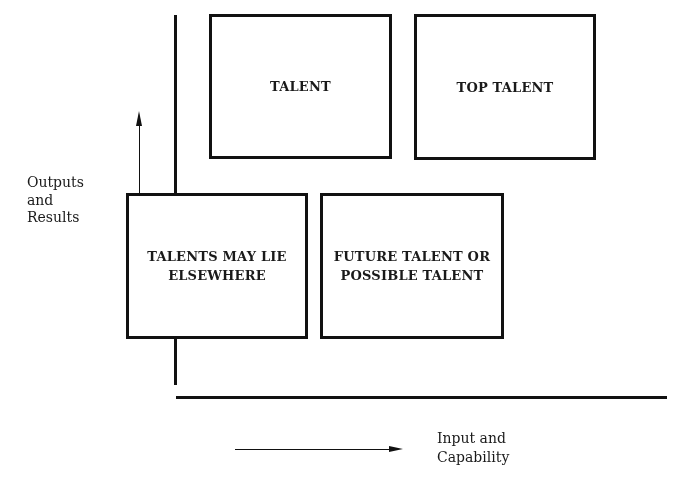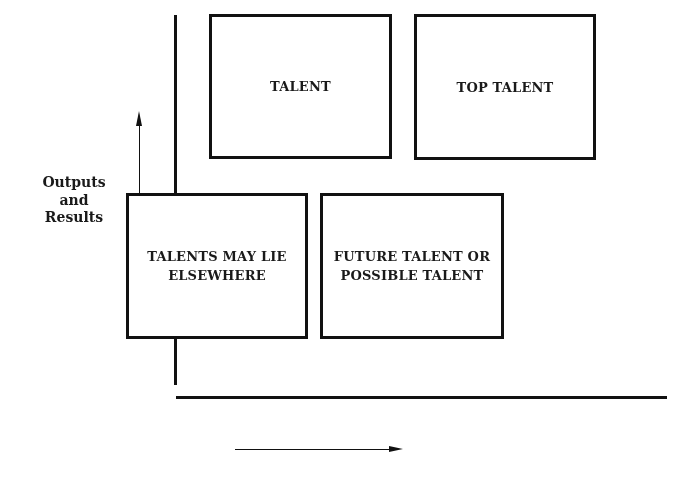--- a/index.html
+++ b/index.html
@@ -86,24 +86,24 @@
     color: var(--text);
     white-space: pre-line;
   }
   .box-talent        { left: 209px; top: 14px;  width: 183px; height: 145px; }
   .box-top-talent    { left: 414px; top: 14px;  width: 182px; height: 146px; }
   .box-elsewhere     { left: 126px; top: 193px; width: 182px; height: 146px; }
   .box-future-talent { left: 320px; top: 193px; width: 184px; height: 146px; }
   
   .axis-label {
     position: absolute;
-    font-weight: bold;
+    font-weight: normal;
     color: var(--text);
     white-space: pre-line;
-    text-align: center;
+    text-align: left;
     z-index: 1;
   }
   .y-axis-label {
     left: 27px; top: 174px;
     width: 94px;
     font-size: 14px;
     line-height: 17.5px;
   }
   .x-axis-label {
     left: 437px; top: 429px;
@@ -141,14 +141,16 @@
 
   <div class="box box-future-talent">
     <span class="box-label">FUTURE TALENT OR
 POSSIBLE TALENT</span>
   </div>
 
   <div class="axis-label y-axis-label">Outputs
 and
 Results</div>
 
+  <div class="axis-label x-axis-label">Input and
+Capability</div>
 
 </div>
 
 </body></html>

